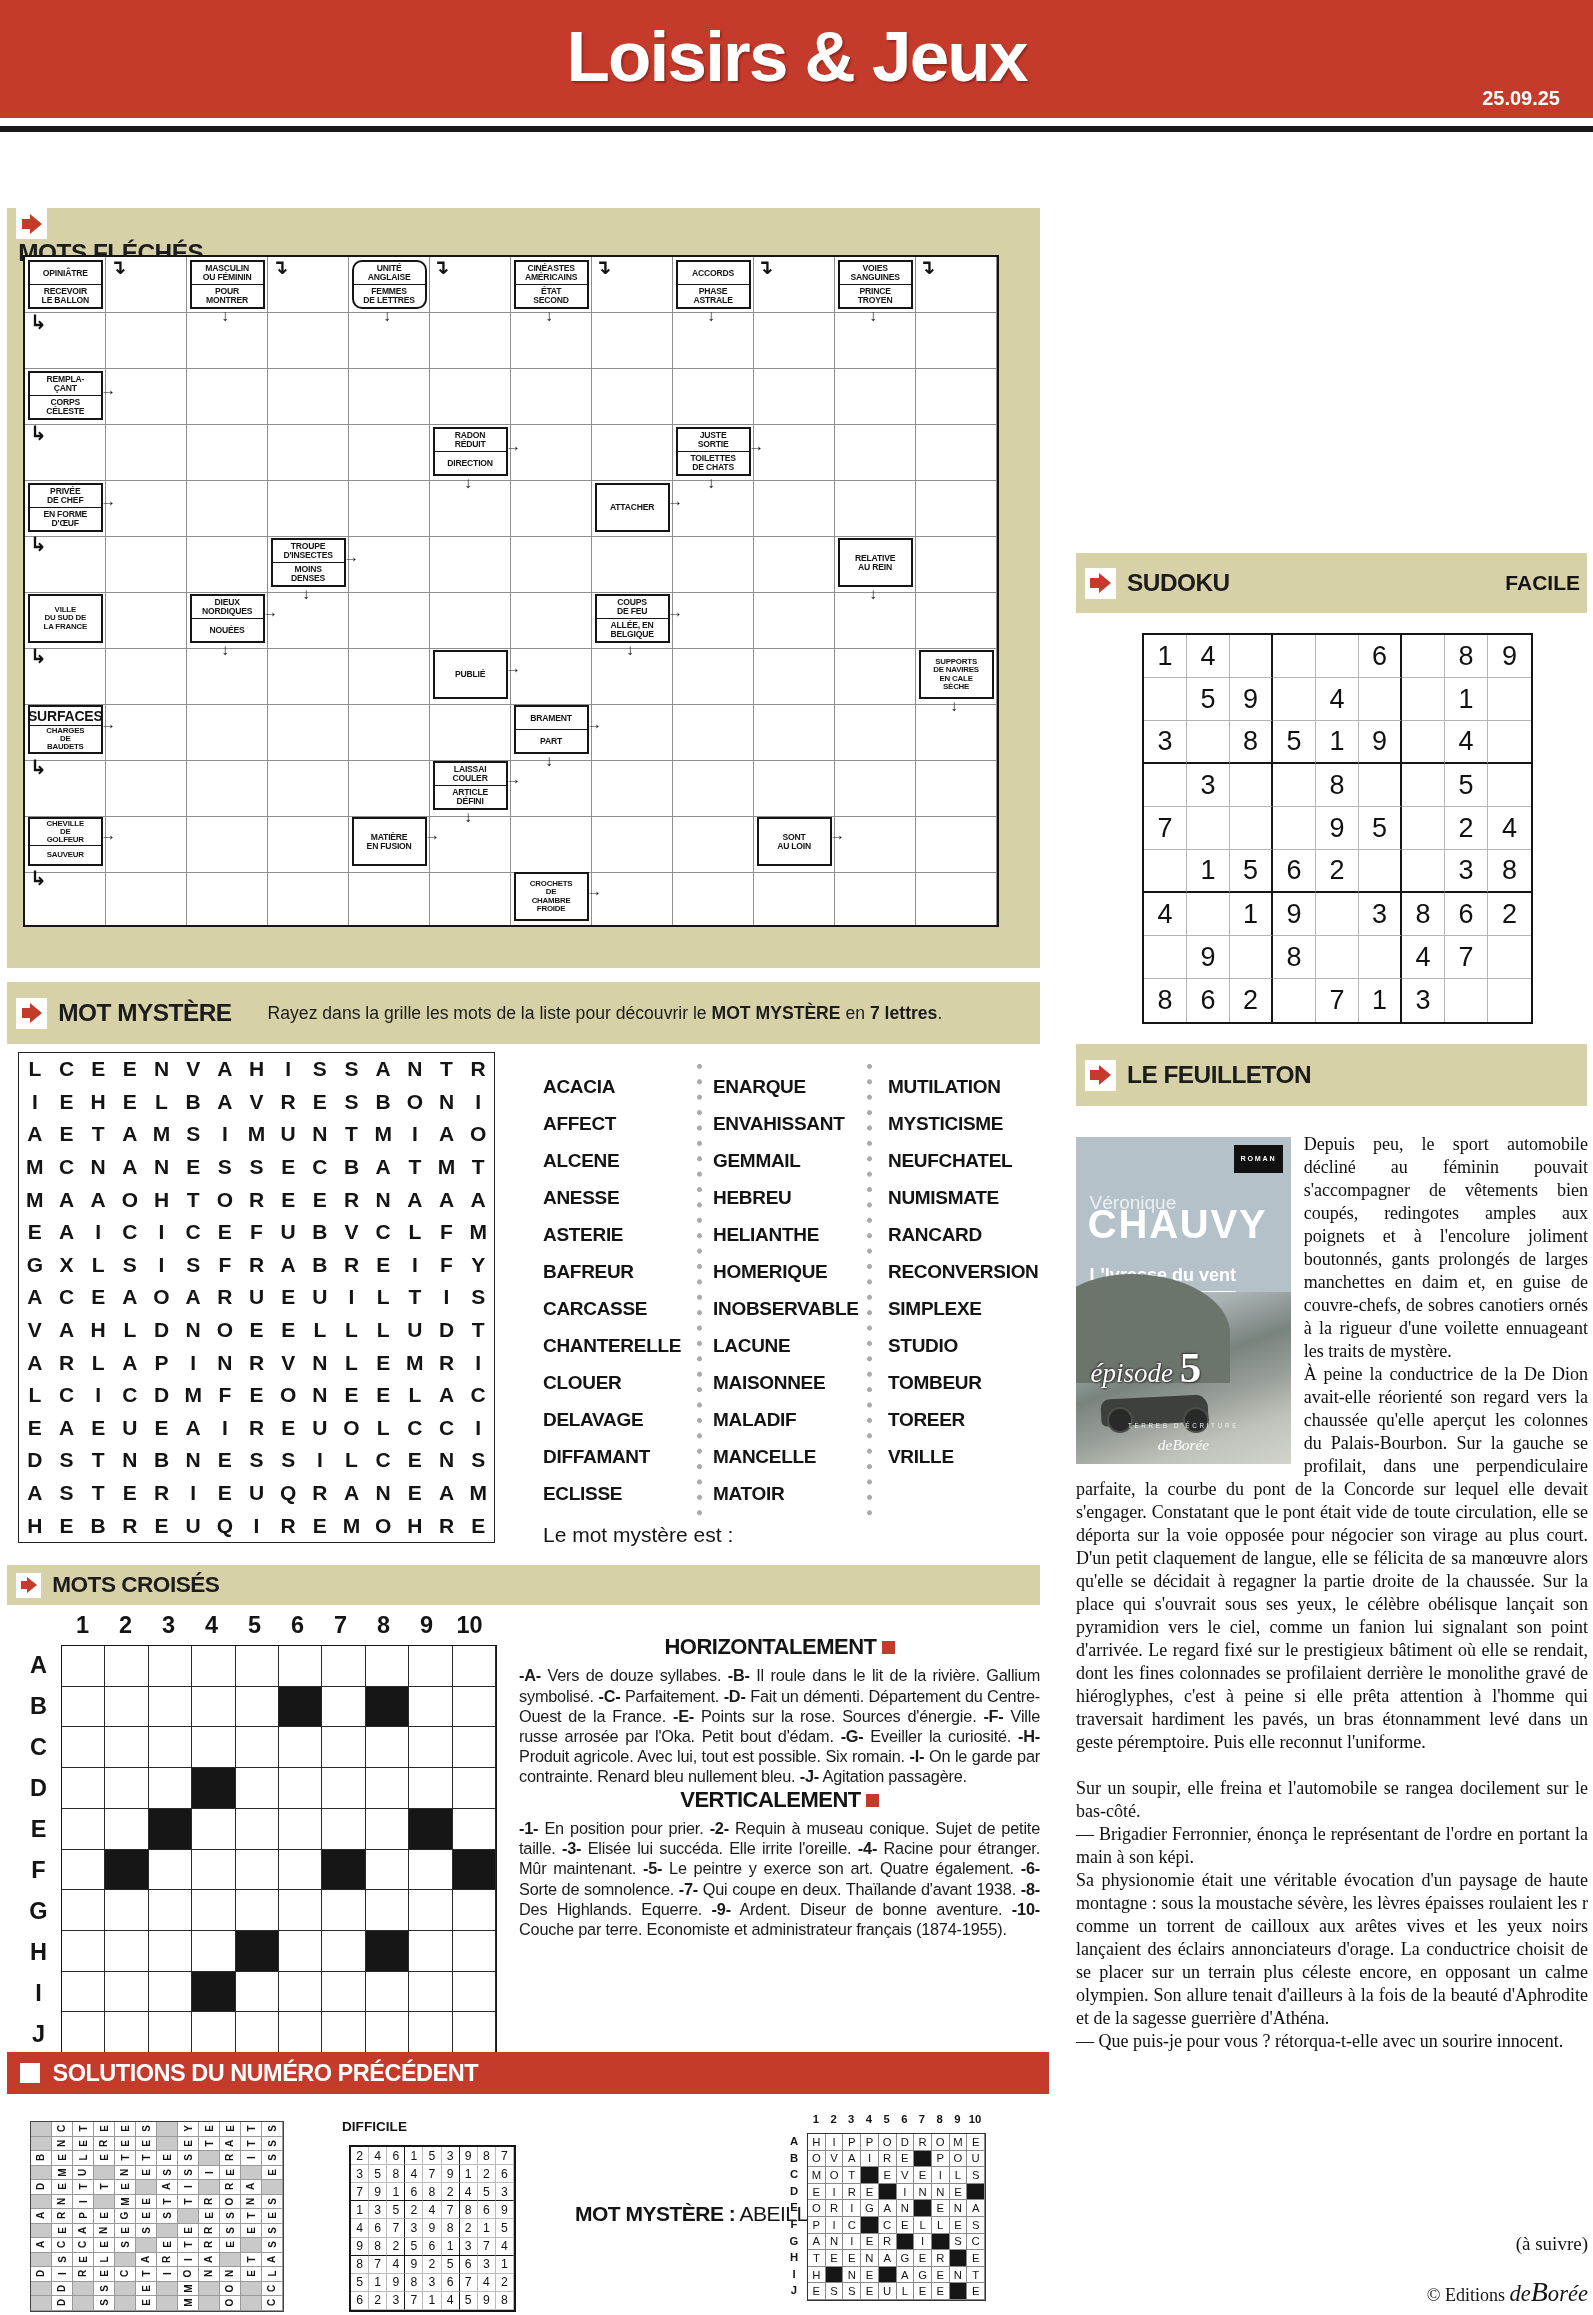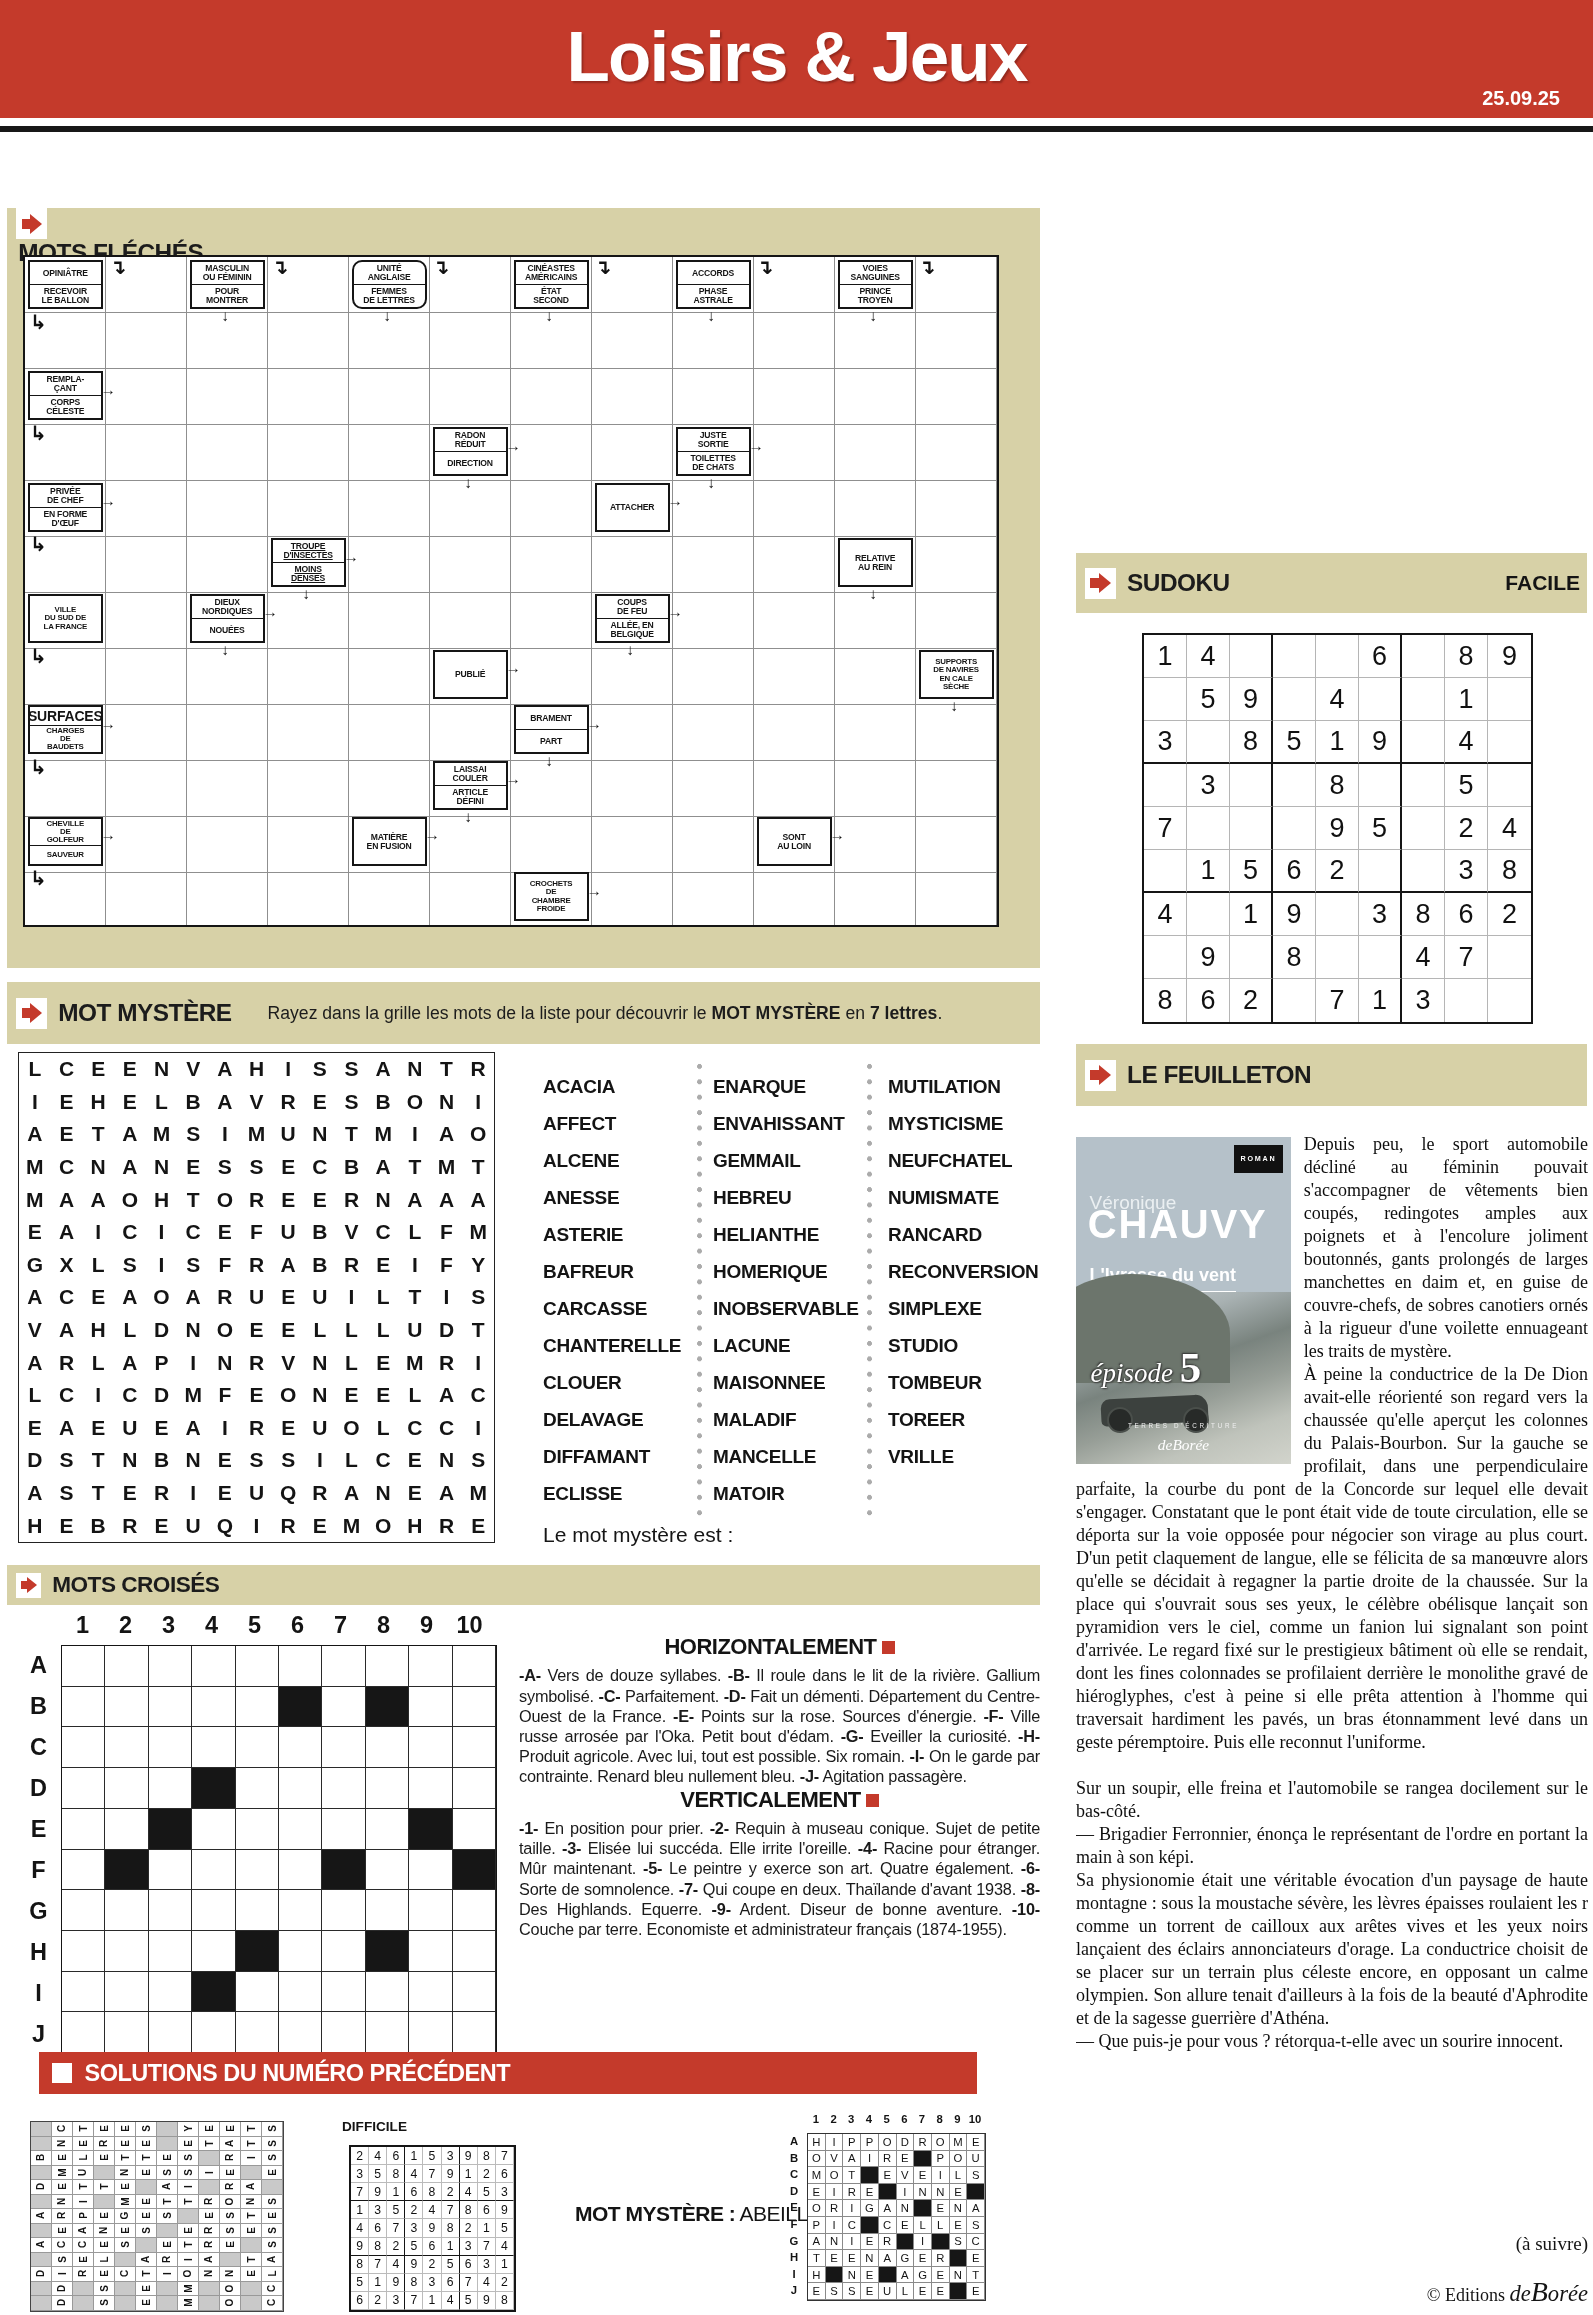--- a/index.html
+++ b/index.html
@@ -71,21 +71,21 @@
            display:grid;grid-template-columns:repeat(10,1fr);grid-template-rows:repeat(10,1fr);}
   .mc-cell{border-right:0.9px solid #2a2a2a;border-bottom:0.9px solid #2a2a2a;}
   .mc-cell.black{background:#161616;}
   .mc-clues{position:absolute;left:519px;top:1634px;width:521px;}
   .mc-clues h3{margin:0 0 5.4px 0;text-align:center;font-size:22px;font-weight:700;letter-spacing:-0.5px;}
   .redsq{display:inline-block;width:12.7px;height:12.7px;background:#c43a2b;margin-left:5.4px;}
   .mc-flow{font-size:16.3px;line-height:1.24;text-align:justify;letter-spacing:-0.2px;color:#1a1a1a;}
   .mc-flow b{font-weight:700;}
   .mc-vt{margin-top:31px;}
   
-  .sol-band{position:absolute;left:7.2px;top:2052px;width:938px;height:42px;background:#c43a2b;display:flex;align-items:center;margin-left:32px;}
+  .sol-band{position:absolute;left:7.2px;top:2052px;width:1042px;height:42px;background:#c43a2b;display:flex;align-items:center;}
   .sol-band .sq{width:20px;height:20px;background:#fff;margin-left:12.7px;}
   .sol-band .t{color:#fff;font-size:23.5px;font-weight:700;margin-left:12.7px;letter-spacing:-0.5px;}
   .rot-grid{position:absolute;left:30px;top:2121px;border:1.4px solid #444;background:#fff;
             display:grid;grid-template-columns:repeat(12,21px);grid-template-rows:repeat(13,14.5px);}
   .rot-cell{border-right:0.9px solid #999;border-bottom:0.9px solid #999;display:flex;align-items:center;justify-content:center;overflow:hidden;}
   .rot-cell.gray{background:#c9c9c9;}
   .rot-cell span{display:block;transform:rotate(-90deg);font-size:10px;font-weight:700;}
   .sol-difficile{position:absolute;left:342px;top:2119px;font-size:13.6px;font-weight:700;}
   .sol-sud{position:absolute;left:349px;top:2145px;width:163px;height:163px;border:2.3px solid #151515;background:#fff;
            display:grid;grid-template-columns:repeat(9,1fr);grid-template-rows:repeat(9,1fr);}
@@ -208,21 +208,21 @@
       </div>
       <div class="fl-clue" style="left: 3.2px; top: 226px;">
         <div class="fl-part">PRIVÉE
 DE CHEF</div>
         <div class="fl-part">EN FORME
 D'ŒUF</div>
       </div>
       <div class="fl-clue" style="left: 570px; top: 226px;">
         <div class="fl-part">ATTACHER</div>
       </div>
-      <div class="fl-clue" style="left: 246px; top: 281px; text-decoration: underline;">
+      <div class="fl-clue" style="left: 246px; top: 281px;">
         <div class="fl-part">TROUPE
 D'INSECTES</div>
         <div class="fl-part">MOINS
 DENSES</div>
       </div>
       <div class="fl-clue" style="left: 813px; top: 281px;">
         <div class="fl-part">RELATIVE
 AU REIN</div>
       </div>
       <div class="fl-clue" style="left: 3.2px; top: 337px;">

